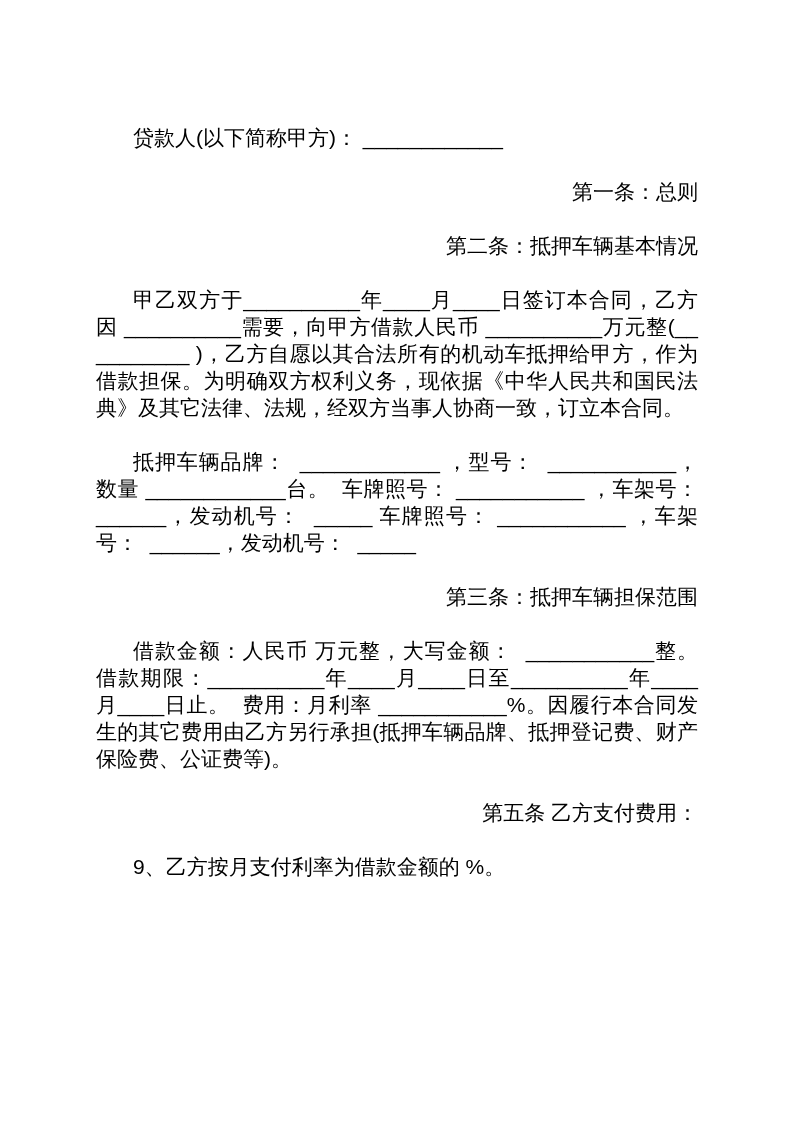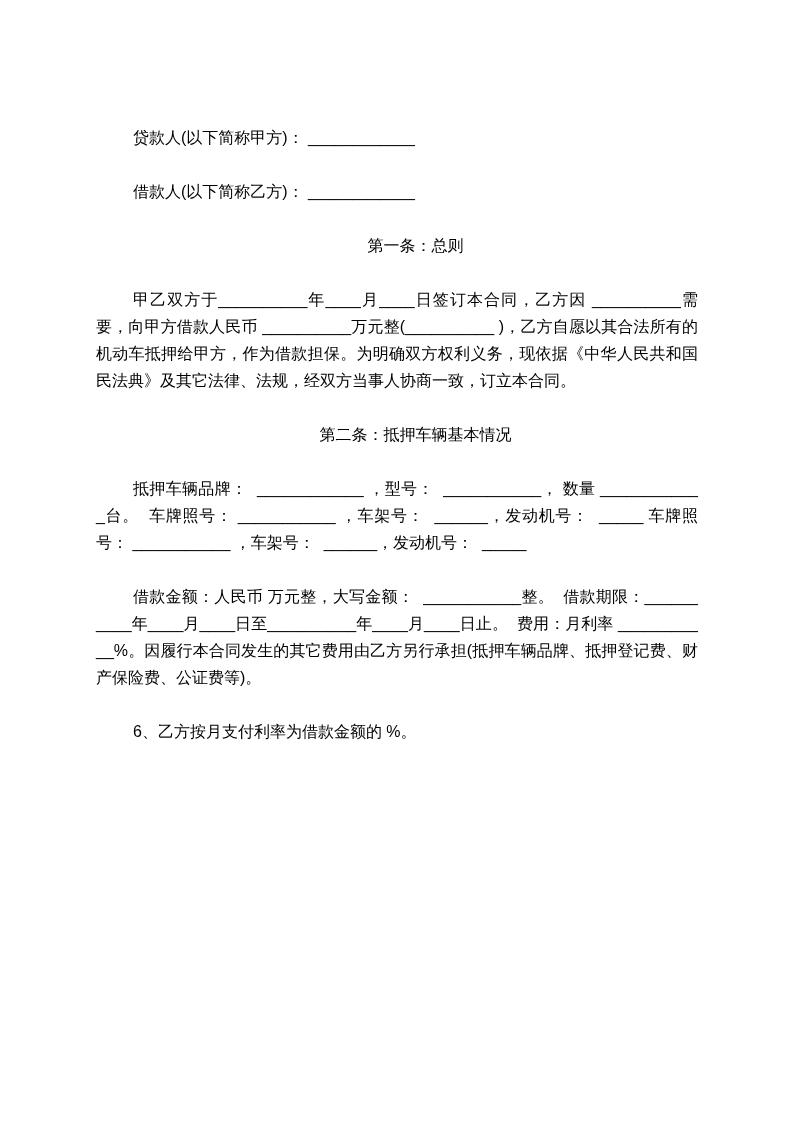--- a/index.html
+++ b/index.html
@@ -18,43 +18,44 @@
   .page {
     box-sizing: border-box;
     width: 793px;
     height: 1122px;
     padding: 124px 95px 20px 96px;
     overflow: hidden;
     background: #ffffff;
   }
   .para {
     margin: 0 0 27px 0;
-    font-size: 16px;
+    font-size: 21px;
     line-height: 27px;
     font-weight: 400;
     color: #000000;
     text-align: justify;
     text-indent: 37px;
     word-break: break-all;
     white-space: pre-wrap;
   }
   .para.heading {
-    text-align: center;
+    text-align: right;
   }
   .para.field-line {
     text-align: left;
   }
 </style>
 </head>
 <body>
 
 <div class="page">
   <div id="doc-body">
       <p class="para field-line">贷款人(以下简称甲方)： ____________</p>
-      <p class="para field-line">借款人(以下简称乙方)： ____________</p>
       <p class="para heading">第一条：总则</p>
+      <p class="para heading">第二条：抵押车辆基本情况</p>
       <p class="para body">甲乙双方于__________年____月____日签订本合同，乙方因 __________需要，向甲方借款人民币 __________万元整(__________ )，乙方自愿以其合法所有的机动车抵押给甲方，作为借款担保。为明确双方权利义务，现依据《中华人民共和国民法典》及其它法律、法规，经双方当事人协商一致，订立本合同。</p>
-      <p class="para heading">第二条：抵押车辆基本情况</p>
       <p class="para body">抵押车辆品牌：  ____________ ，型号：  ___________， 数量 ____________台。  车牌照号： ___________ ，车架号：  ______，发动机号：  _____ 车牌照号： ___________ ，车架号：  ______，发动机号：  _____</p>
+      <p class="para heading">第三条：抵押车辆担保范围</p>
       <p class="para body">借款金额：人民币 万元整，大写金额：  ___________整。  借款期限：__________年____月____日至__________年____月____日止。  费用：月利率 ___________%。因履行本合同发生的其它费用由乙方另行承担(抵押车辆品牌、抵押登记费、财产保险费、公证费等)。</p>
-      <p class="para body">6、乙方按月支付利率为借款金额的 %。</p>
+      <p class="para heading">第五条 乙方支付费用：</p>
+      <p class="para body">9、乙方按月支付利率为借款金额的 %。</p>
     </div>
 </div>
 
 </body></html>

